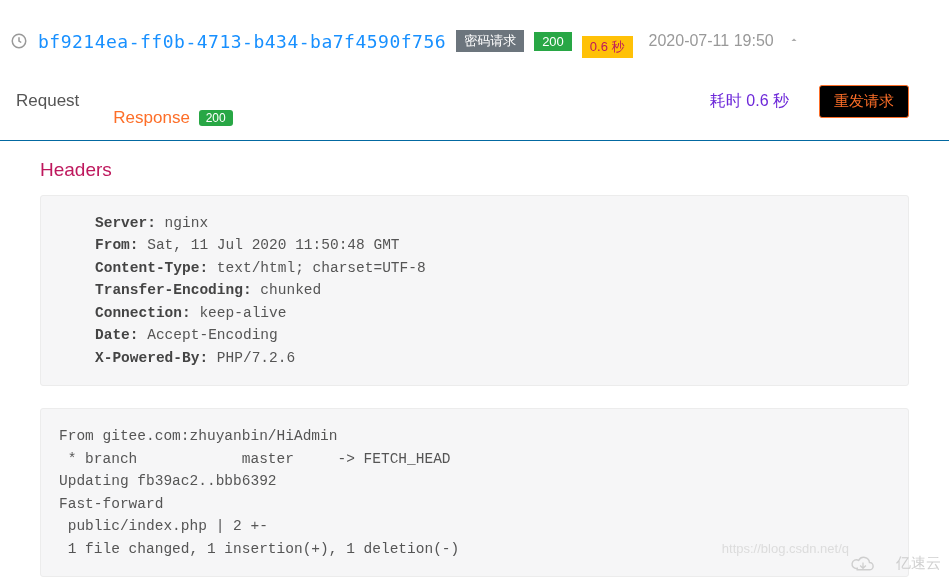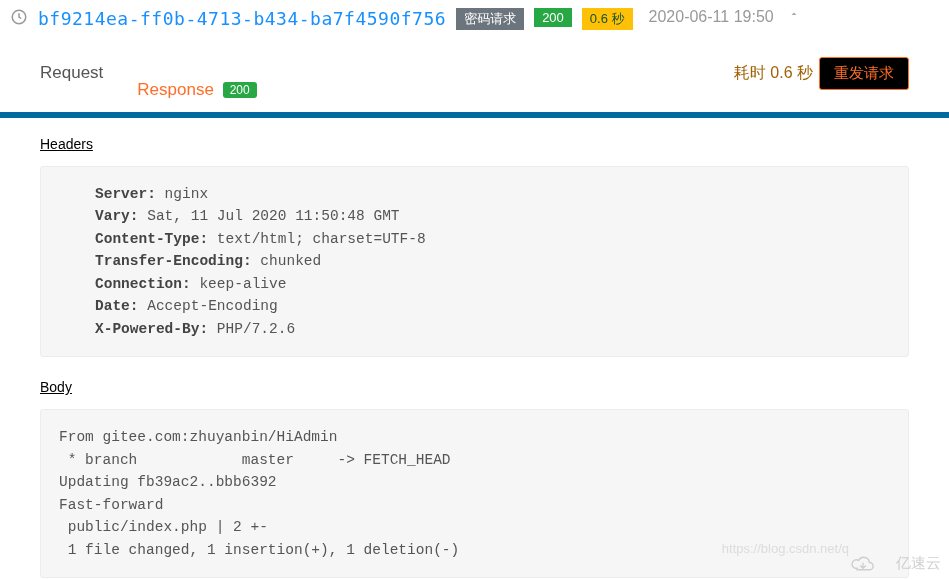--- a/index.html
+++ b/index.html
@@ -12,23 +12,23 @@
       background: #ffffff;
       color: #333;
       font-size: 14px;
       width: 949px;
       height: 579px;
       overflow: hidden;
       position: relative;
     }
     .header-row {
       display: flex;
-      align-items: flex-start;
+      align-items: center;
       gap: 10px;
-      padding: 8px 10px 8px 10px;
+      padding: 24px 10px 8px 10px;
     }
     .clock-icon {
       color: #999;
       display: flex;
       align-items: center;
     }
     .uuid {
       color: #1890ff;
       font-family: "Consolas", "Monaco", monospace;
       font-size: 18px;
@@ -43,37 +43,38 @@
       font-weight: 500;
     }
     .badge-gray {
       background: #6c757d;
     }
     .badge-green {
       background: #28a745;
     }
     .badge-yellow {
       background: #ffc107;
-      color: #14532d;
+      color: #be185d;
+      margin-top: 12px;
     }
     .timestamp {
       color: #999;
       font-size: 16px;
       margin-left: 6px;
     }
     .chevron {
       color: #aaa;
       font-size: 12px;
       margin-left: 4px;
     }
     .tab-row {
       display: flex;
       align-items: center;
-      padding: 8px 40px 12px 40px;
-      border-bottom: 6px solid #0369a1;
+      padding: 8px 40px 12px 16px;
+      border-bottom: 1px solid #0369a1;
     }
     .tab {
       margin-right: 34px;
       font-size: 17px;
       color: #555;
       cursor: pointer;
     }
     .tab.active {
       color: #fd6e28;
       margin-top: 34px;
@@ -85,42 +86,41 @@
       font-size: 12px;
       padding: 1px 7px;
       border-radius: 3px;
       margin-left: 4px;
       vertical-align: 1px;
     }
     .spacer {
       flex: 1;
     }
     .elapsed {
-      color: #a16207;
+      color: #6d28d9;
       font-size: 16px;
-      margin-right: 6px;
+      margin-right: 30px;
     }
     .resend-btn {
       border: 1px solid #fd6e28;
       color: #fd6e28;
       background: #000000;
       padding: 6px 14px;
       font-size: 15px;
       border-radius: 3px;
       cursor: pointer;
     }
     .content {
       padding: 18px 40px 10px 40px;
     }
     .section-title {
-      font-size: 14px;
-      color: #000000;
+      font-size: 19px;
+      color: #be185d;
       margin-bottom: 14px;
       font-weight: 400;
-      text-decoration: underline;
     }
     .code-box {
       background: #f6f6f7;
       border: 1px solid #ececec;
       border-radius: 3px;
       padding: 16px 18px;
       font-family: "Consolas", "Monaco", "Courier New", monospace;
       font-size: 14.5px;
       line-height: 1.55;
       color: #555;
@@ -159,21 +159,21 @@
   <span class="clock-icon">
     <svg width="18" height="18" viewBox="0 0 24 24" fill="none" stroke="currentColor" stroke-width="2">
       <circle cx="12" cy="12" r="9"></circle>
         <path d="M12 7v5l3 2"></path>
     </svg>
   </span>
   <span class="uuid">bf9214ea-ff0b-4713-b434-ba7f4590f756</span>
   <span class="badge badge-gray">密码请求</span>
   <span class="badge badge-green">200</span>
   <span class="badge badge-yellow">0.6 秒</span>
-  <span class="timestamp">2020-06-11 19:50</span>
+  <span class="timestamp">2020-07-11 19:50</span>
   <span class="chevron">
     <svg width="12" height="12" viewBox="0 0 24 24" fill="currentColor">
         <path d="M7 14l5-5 5 5z"></path>
       </svg>
   </span>
 </div>
 
 <div class="tab-row">
   <div class="tab">Request</div>
   <div class="tab active">
@@ -181,28 +181,27 @@
     <span class="tab-badge">200</span>
   </div>
   <div class="spacer"></div>
   <div class="elapsed">耗时 0.6 秒</div>
   <button class="resend-btn">重发请求</button>
 </div>
 
 <div class="content">
   <div class="section-title">Headers</div>
   <div class="code-box" id="headers-box"><span class="hk">Server:</span> nginx
-<span class="hk">Vary:</span> Sat, 11 Jul 2020 11:50:48 GMT
+<span class="hk">From:</span> Sat, 11 Jul 2020 11:50:48 GMT
 <span class="hk">Content-Type:</span> text/html; charset=UTF-8
 <span class="hk">Transfer-Encoding:</span> chunked
 <span class="hk">Connection:</span> keep-alive
 <span class="hk">Date:</span> Accept-Encoding
 <span class="hk">X-Powered-By:</span> PHP/7.2.6</div>
 
-  <div class="section-title">Body</div>
   <div class="code-box">From gitee.com:zhuyanbin/HiAdmin
  * branch            master     -&gt; FETCH_HEAD
 Updating fb39ac2..bbb6392
 Fast-forward
  public/index.php | 2 +-
  1 file changed, 1 insertion(+), 1 deletion(-)</div>
 </div>
 
 <div class="watermark-url">https://blog.csdn.net/q</div>
 <div class="watermark">

